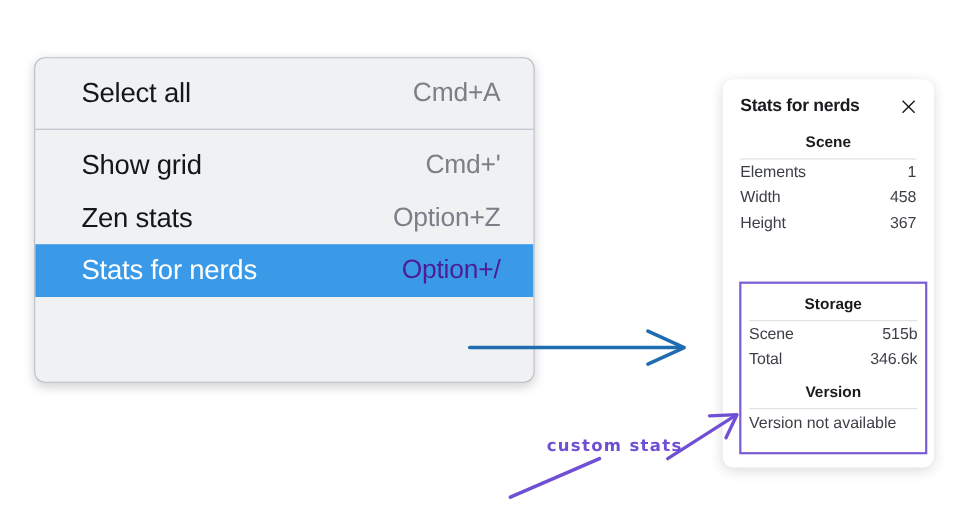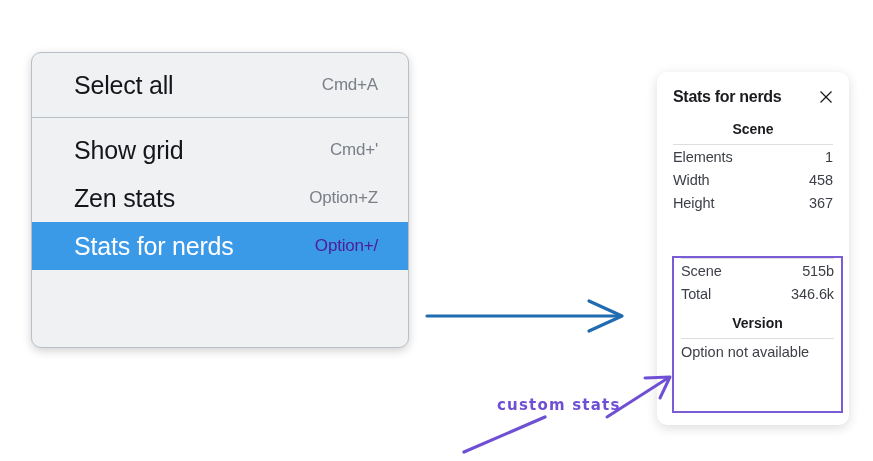--- a/index.html
+++ b/index.html
@@ -11,21 +11,21 @@
     font-family: "Liberation Sans", sans-serif;
     position: relative;
     overflow: hidden;
   }
 
   
   #context-menu {
     position: absolute;
     left: 31px;
     top: 52px;
-    width: 378px;
+    width: 455px;
     height: 296px;
     background: #f0f1f3;
     border: 1px solid #b9bfc9;
     border-radius: 10px;
     box-shadow: 0 3px 10px rgba(0,0,0,0.18);
     overflow: hidden;
   }
   .menu-group { padding: 8px 0; }
   .menu-divider {
     height: 1px;
@@ -39,21 +39,21 @@
     height: 48px;
     padding: 0 30px 0 42px;
     cursor: default;
   }
   .menu-item .label {
     font-size: 25px;
     color: #15161a;
     letter-spacing: -0.2px;
   }
   .menu-item .shortcut {
-    font-size: 17px;
+    font-size: 24px;
     color: #7b7f87;
     letter-spacing: -0.2px;
   }
   .menu-item.selected { background: #3b9ae8; }
   .menu-item.selected .label { color: #ffffff; }
   .menu-item.selected .shortcut { color: #4c1d95; }
 
   
   #stats-panel {
     position: absolute;
@@ -203,33 +203,34 @@
       <span class="v">458</span>
     </div>
     <div class="stat-row">
       <span class="k">Height</span>
       <span class="v">367</span>
     </div>
   </div>
 
   <div id="custom-stats-box">
 
+    <div class="section-title">Storage</div>
     <div class="hr"></div>
     <div class="stat-row">
       <span class="k">Scene</span>
       <span class="v">515b</span>
     </div>
     <div class="stat-row">
       <span class="k">Total</span>
       <span class="v">346.6k</span>
     </div>
 
     <div class="section-title">Version</div>
     <div class="hr"></div>
-    <div class="stat-note">Option not available</div>
+    <div class="stat-note">Version not available</div>
   </div>
 </div>
 
 <svg id="annotations">
 
   <g>
     <line x1="427" y1="316" x2="620" y2="316" stroke="#1f6cb0" stroke-width="3.2" stroke-linecap="round"></line>
     <polyline points="589,301 622,316 589,331" fill="none" stroke="#1f6cb0" stroke-width="3.2" stroke-linecap="round" stroke-linejoin="round"></polyline>
   </g>
 

